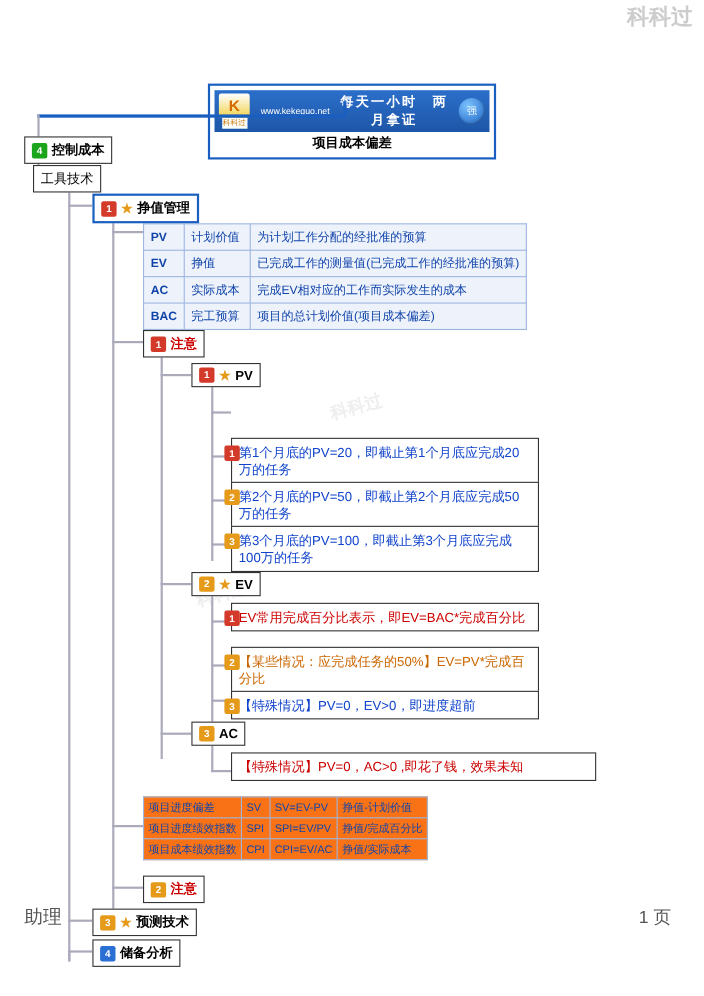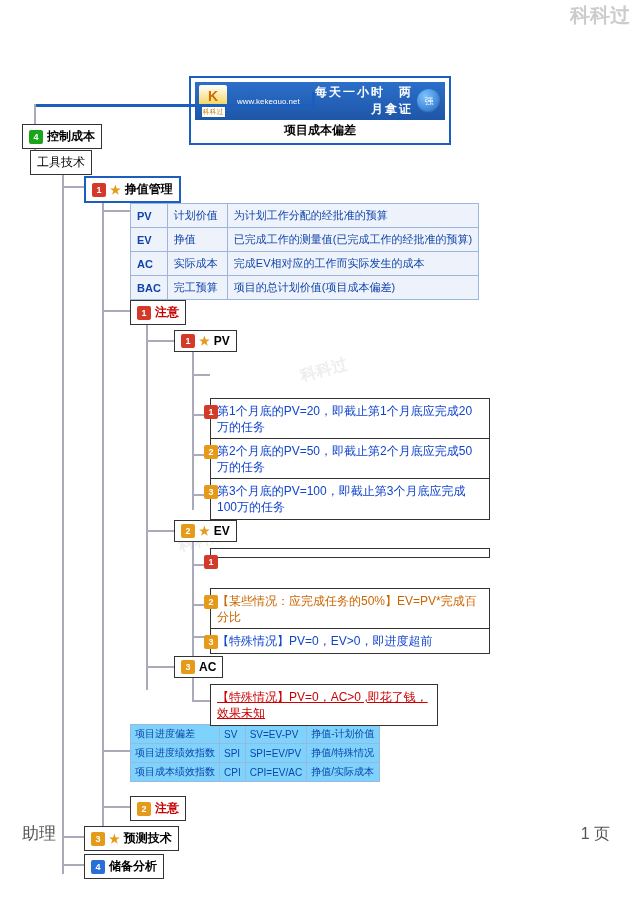--- a/index.html
+++ b/index.html
@@ -64,21 +64,21 @@
     background: linear-gradient(#fff,#f2d24a);
     color:#d46a00;
     font-weight:bold;
     display:flex; align-items:center; justify-content:center;
     border-radius:2px;
     font-size:14px;
   }
   .banner-logo-col { display:flex; flex-direction:column; align-items:center; margin-right:6px;}
   .banner-logo-sub { font-size:7px; color:#cc7a00; background:#fff; padding:0 1px; }
   .banner-url { font-size:8px; color:#fff; margin:0 4px;text-align:right;}
-  .banner-slogan { flex:1; text-align:right; font-weight:bold; letter-spacing:2px; }
+  .banner-slogan { flex:1; text-align:center; font-weight:bold; letter-spacing:2px; }
   .banner-badge {
     width:24px; height:24px; border-radius:50%;
     background: radial-gradient(circle at 35% 30%, #7cc3ff, #1a5fc0);
     color:#fff; font-size:9px; display:flex; align-items:center; justify-content:center;
     box-shadow: inset -1px -1px 2px rgba(0,0,0,.3);
     margin-left:4px;
   }
   .banner-title { text-align:center; font-weight:bold; color:#000; padding-top:2px; }
 
   
@@ -141,21 +141,21 @@
   .box .badge { position:absolute; left:-7px; top:6px; }
   .box.blue-text { color:#1144cc; }
   .box.red-text { color:#c00; }
   .box.orange-text { color:#cc6600; }
 
   
   .svtable {
     border-collapse:collapse;
     font-size:10px;
     color:#1144aa;
-    background:#7dd3fc;
+    background:#f97316;
   }
   .svtable td {
     border:1px solid #9db6e0;
     padding:2px 4px;
   }
 
   
   .canvas { position:relative; width:640px; height:905px; }
   .pos { position:absolute; }
 </style>
@@ -270,20 +270,21 @@
   <div class="node bold pos" style="left:174px; top:520px;">
     <span class="badge o">2</span>
     <span class="star">★</span>
     <span>EV</span>
   </div>
   <div class="vline" style="left:192px; top:540px; height:128px;"></div>
 
   <div class="hline" style="left:192px; top:564px; width:18px;"></div>
   <div class="box red-text pos" style="left:210px; top:548px; width:280px;">
     <span class="badge r">1</span>
+    <span>EV常用完成百分比表示，即EV=BAC*完成百分比</span>
   </div>
 
   <div class="hline" style="left:192px; top:604px; width:18px;"></div>
   <div class="box orange-text pos" style="left:210px; top:588px; width:280px;">
     <span class="badge o">2</span>
     <span>【某些情况：应完成任务的50%】EV=PV*完成百分比</span>
   </div>
 
   <div class="hline" style="left:192px; top:636px; width:18px;"></div>
   <div class="box blue-text pos" style="left:210px; top:628px; width:280px;">
@@ -291,38 +292,38 @@
     <span>【特殊情况】PV=0，EV&gt;0，即进度超前</span>
   </div>
 
   <div class="hline" style="left:146px; top:666px; width:28px;"></div>
   <div class="node bold pos" style="left:174px; top:656px;">
     <span class="badge o">3</span>
     <span>AC</span>
   </div>
   <div class="vline" style="left:192px; top:676px; height:26px;"></div>
   <div class="hline" style="left:192px; top:700px; width:18px;"></div>
-  <div class="box red-text pos" style="left:210px; top:684px; width:228px;text-decoration:underline;">
+  <div class="box red-text pos" style="left:210px; top:684px; width:332px;">
     <span>【特殊情况】PV=0，AC&gt;0 ,即花了钱，效果未知</span>
   </div>
 
   <div class="hline" style="left:102px; top:750px; width:28px;"></div>
   <table class="svtable pos" style="left:130px; top:724px;">
     <tbody>
         <tr>
           <td>项目进度偏差</td>
           <td>SV</td>
           <td>SV=EV-PV</td>
           <td>挣值-计划价值</td>
         </tr>
     <tr>
           <td>项目进度绩效指数</td>
           <td>SPI</td>
           <td>SPI=EV/PV</td>
-          <td>挣值/特殊情况</td>
+          <td>挣值/完成百分比</td>
         </tr>
     <tr>
           <td>项目成本绩效指数</td>
           <td>CPI</td>
           <td>CPI=EV/AC</td>
           <td>挣值/实际成本</td>
         </tr>
   </tbody>
     </table>
 

